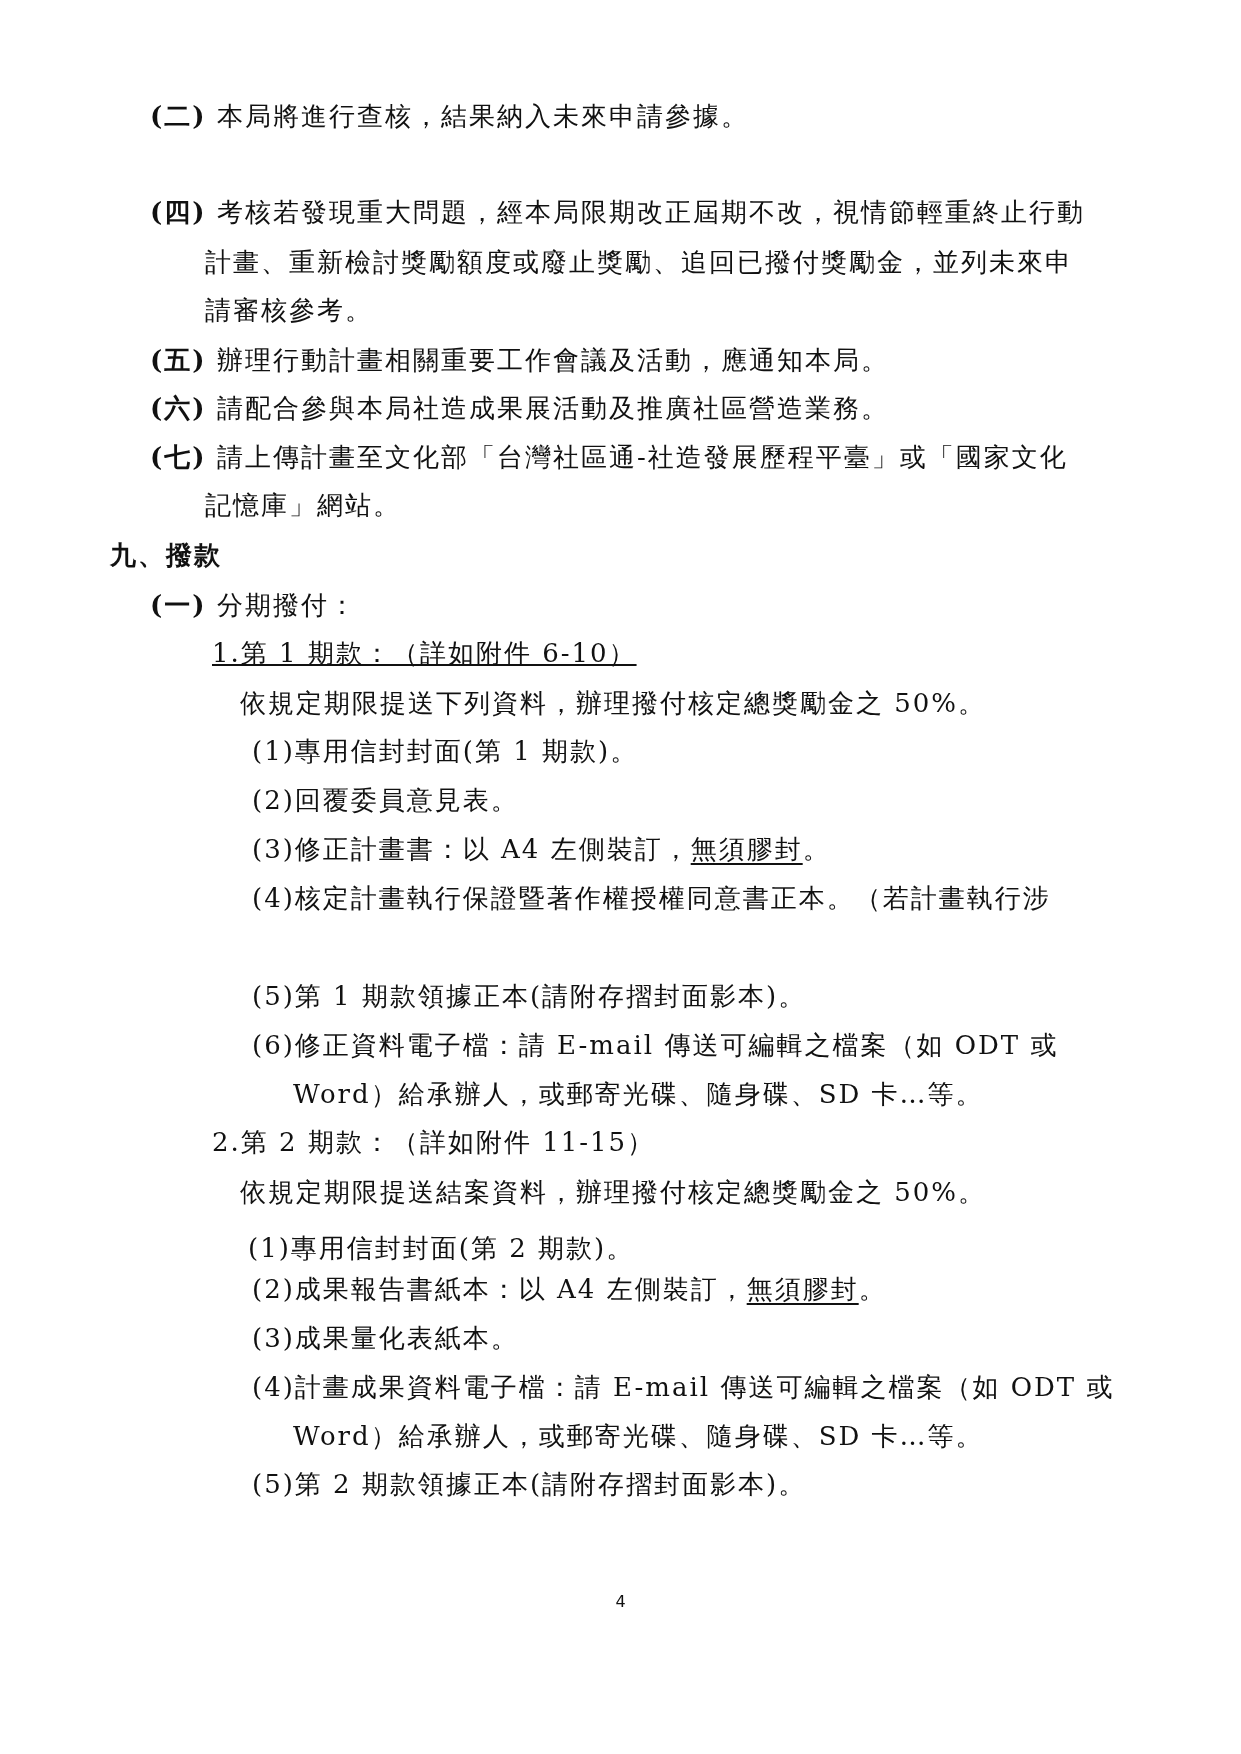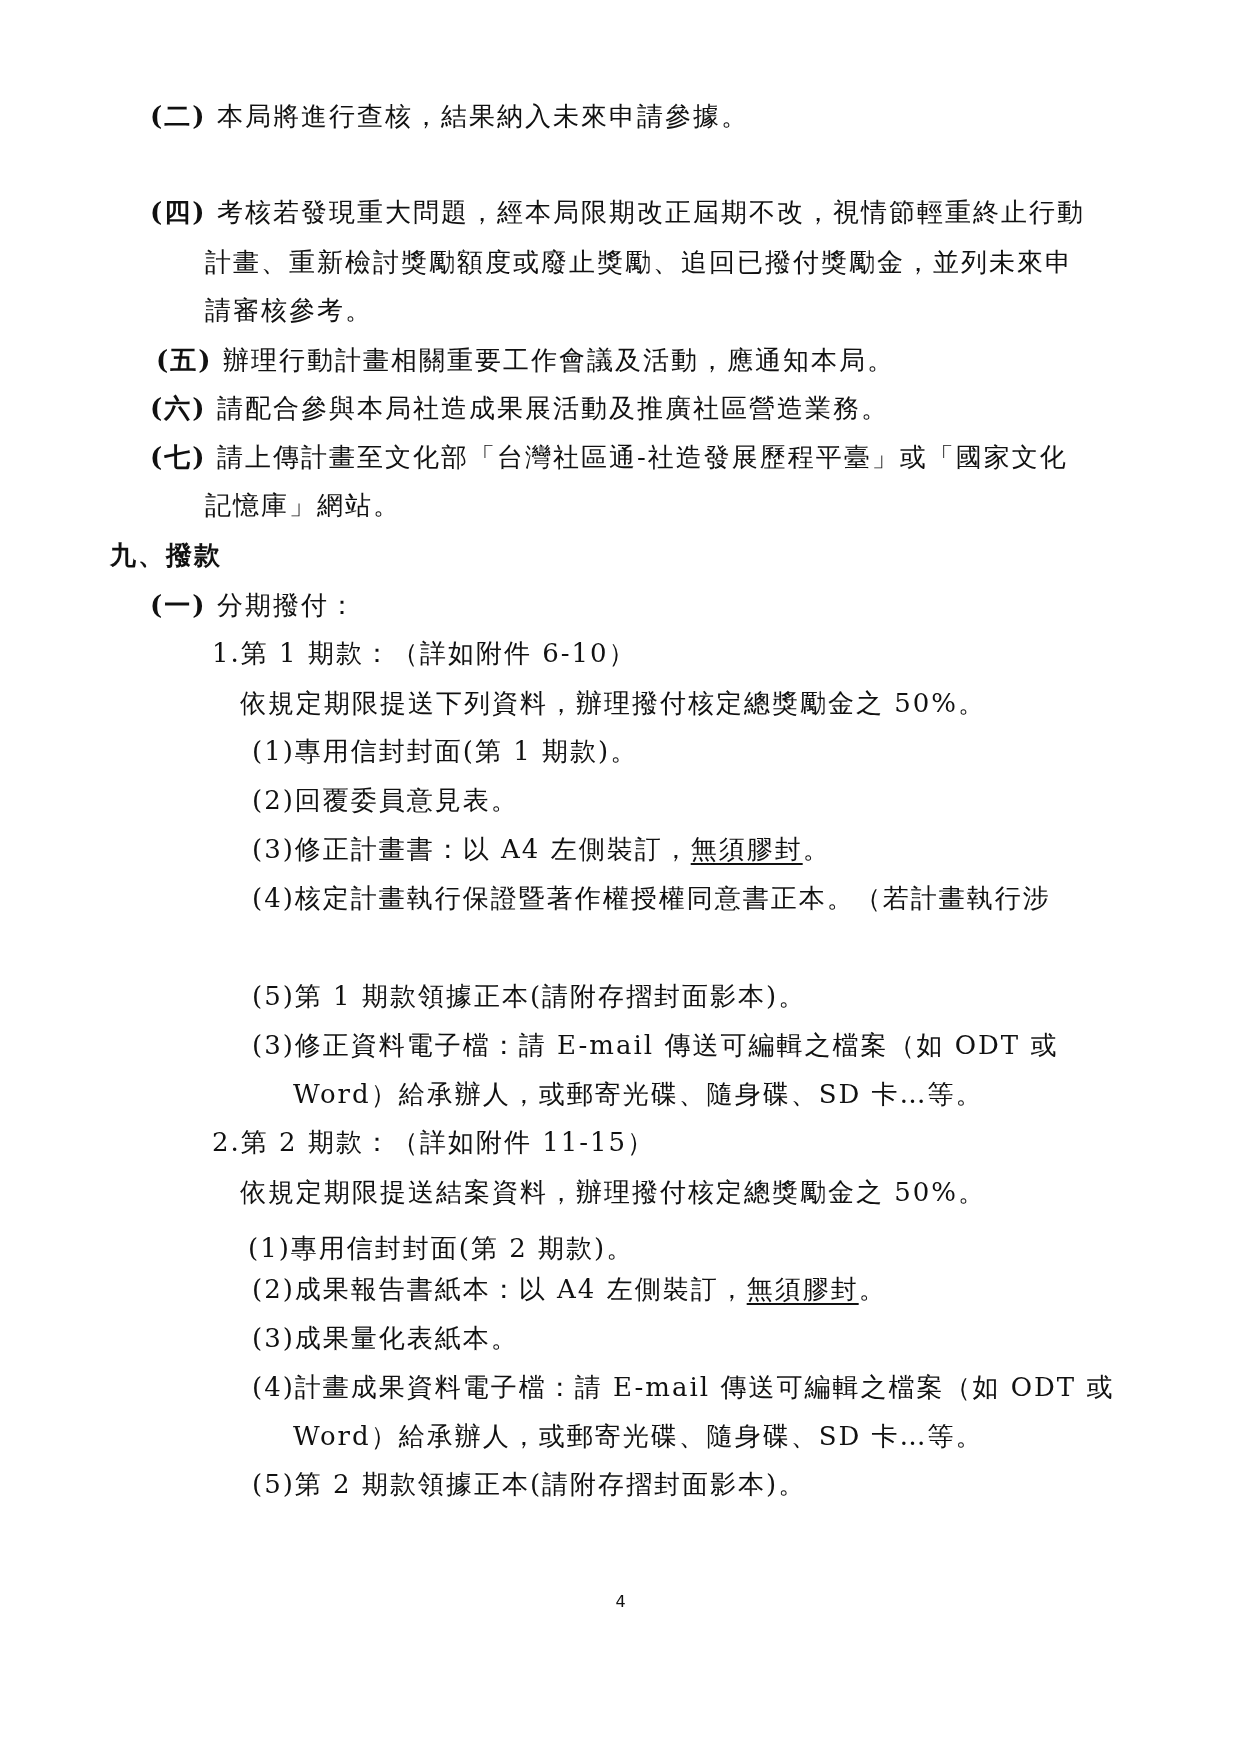--- a/index.html
+++ b/index.html
@@ -18,40 +18,40 @@
 
 <div class="page">
 
   <div class="line" style="left:150px; top:96px;"><span class="marker">(二)</span> <span>本局將進行查核，結果納入未來申請參據。</span></div>
 
 
   <div class="line" style="left:150px; top:192px;"><span class="marker">(四)</span> <span>考核若發現重大問題，經本局限期改正屆期不改，視情節輕重終止行動</span></div>
   <div class="line" style="left:205px; top:242px;">計畫、重新檢討獎勵額度或廢止獎勵、追回已撥付獎勵金，並列未來申</div>
   <div class="line" style="left:205px; top:290px;">請審核參考。</div>
 
-  <div class="line" style="left:156px; top:340px;"><span class="marker">(五)</span> <span>辦理行動計畫相關重要工作會議及活動，應通知本局。</span></div>
+  <div class="line" style="left:150px; top:340px;"><span class="marker">(五)</span> <span>辦理行動計畫相關重要工作會議及活動，應通知本局。</span></div>
 
   <div class="line" style="left:150px; top:437px;"><span class="marker">(七)</span> <span>請上傳計畫至文化部「台灣社區通-社造發展歷程平臺」或「國家文化</span></div>
 
   <div class="line" style="left:150px; top:388px;"><span class="marker">(六)</span> <span>請配合參與本局社造成果展活動及推廣社區營造業務。</span></div>
   <div class="line" style="left:205px; top:485px;">記憶庫」網站。</div>
 
   <div class="line heading" style="left:110px; top:535px;">九、撥款</div>
 
   <div class="line" style="left:150px; top:585px;"><span class="marker">(一)</span> <span>分期撥付：</span></div>
 
-  <div class="line" style="left:212px; top:633px;">1.第 1 期款：（詳如附件 6-10）</div>
+  <div class="line" style="left:212px; top:633px;text-decoration:underline;">1.第 1 期款：（詳如附件 6-10）</div>
   <div class="line" style="left:240px; top:683px;">依規定期限提送下列資料，辦理撥付核定總獎勵金之 50%。</div>
 
   <div class="line" style="left:252px; top:731px;">(1)專用信封封面(第 1 期款)。</div>
   <div class="line" style="left:252px; top:780px;">(2)回覆委員意見表。</div>
   <div class="line" style="left:252px; top:829px;"><span>(3)修正計畫書：以 A4 左側裝訂，</span><span class="u">無須膠封</span><span>。</span></div>
   <div class="line" style="left:252px; top:878px;">(4)核定計畫執行保證暨著作權授權同意書正本。（若計畫執行涉</div>
   <div class="line" style="left:252px; top:976px;">(5)第 1 期款領據正本(請附存摺封面影本)。</div>
-  <div class="line" style="left:252px; top:1025px;">(3)修正資料電子檔：請 E-mail 傳送可編輯之檔案（如 ODT 或</div>
+  <div class="line" style="left:252px; top:1025px;">(6)修正資料電子檔：請 E-mail 傳送可編輯之檔案（如 ODT 或</div>
   <div class="line" style="left:293px; top:1074px;">Word）給承辦人，或郵寄光碟、隨身碟、SD 卡…等。</div>
 
   <div class="line" style="left:212px; top:1122px;">2.第 2 期款：（詳如附件 11-15）</div>
   <div class="line" style="left:240px; top:1172px;">依規定期限提送結案資料，辦理撥付核定總獎勵金之 50%。</div>
 
   <div class="line" style="left:248px; top:1220px;margin-top:8px;">(1)專用信封封面(第 2 期款)。</div>
   <div class="line" style="left:252px; top:1269px;"><span>(2)成果報告書紙本：以 A4 左側裝訂，</span><span class="u">無須膠封</span><span>。</span></div>
   <div class="line" style="left:252px; top:1318px;">(3)成果量化表紙本。</div>
   <div class="line" style="left:252px; top:1367px;">(4)計畫成果資料電子檔：請 E-mail 傳送可編輯之檔案（如 ODT 或</div>
   <div class="line" style="left:293px; top:1416px;">Word）給承辦人，或郵寄光碟、隨身碟、SD 卡…等。</div>

